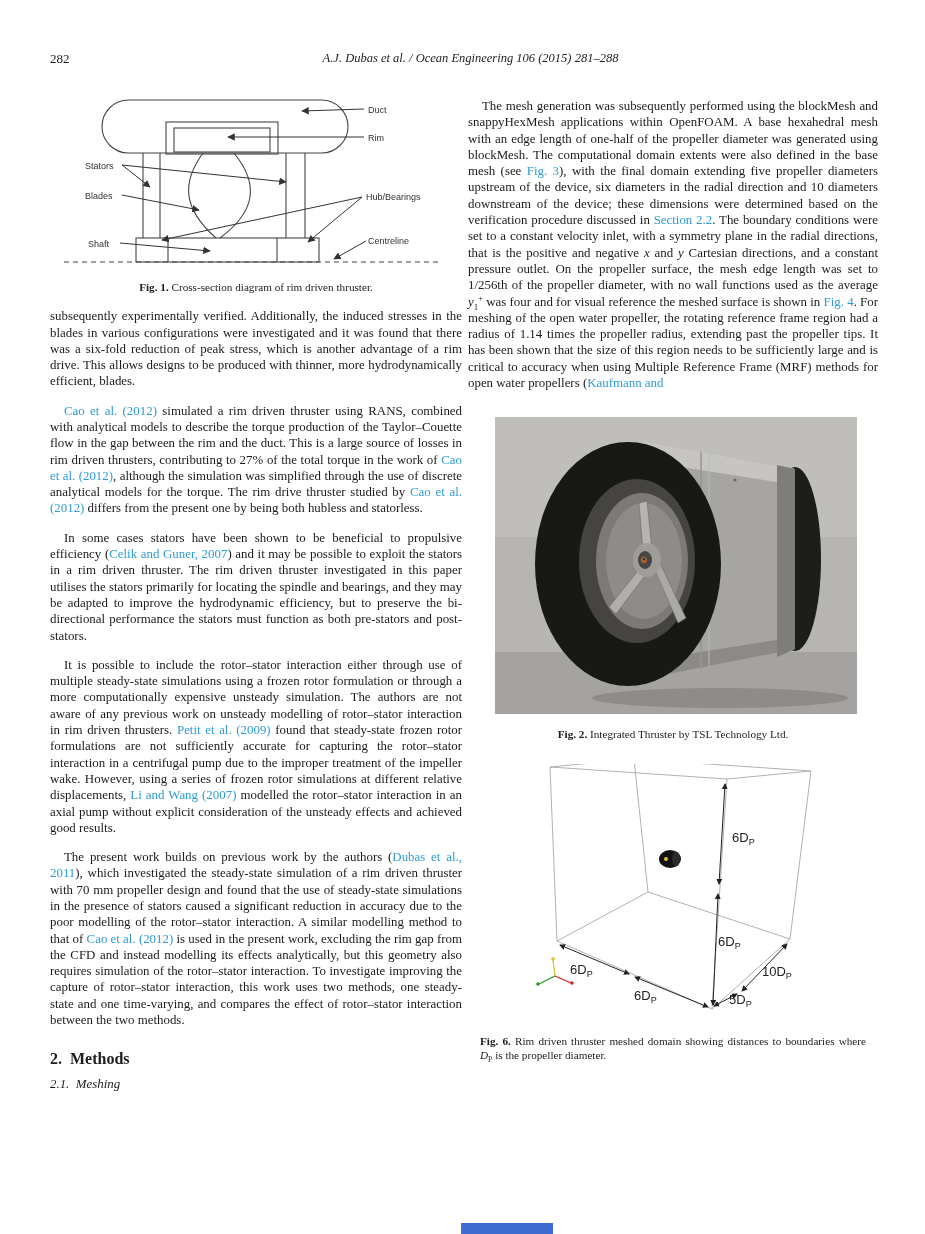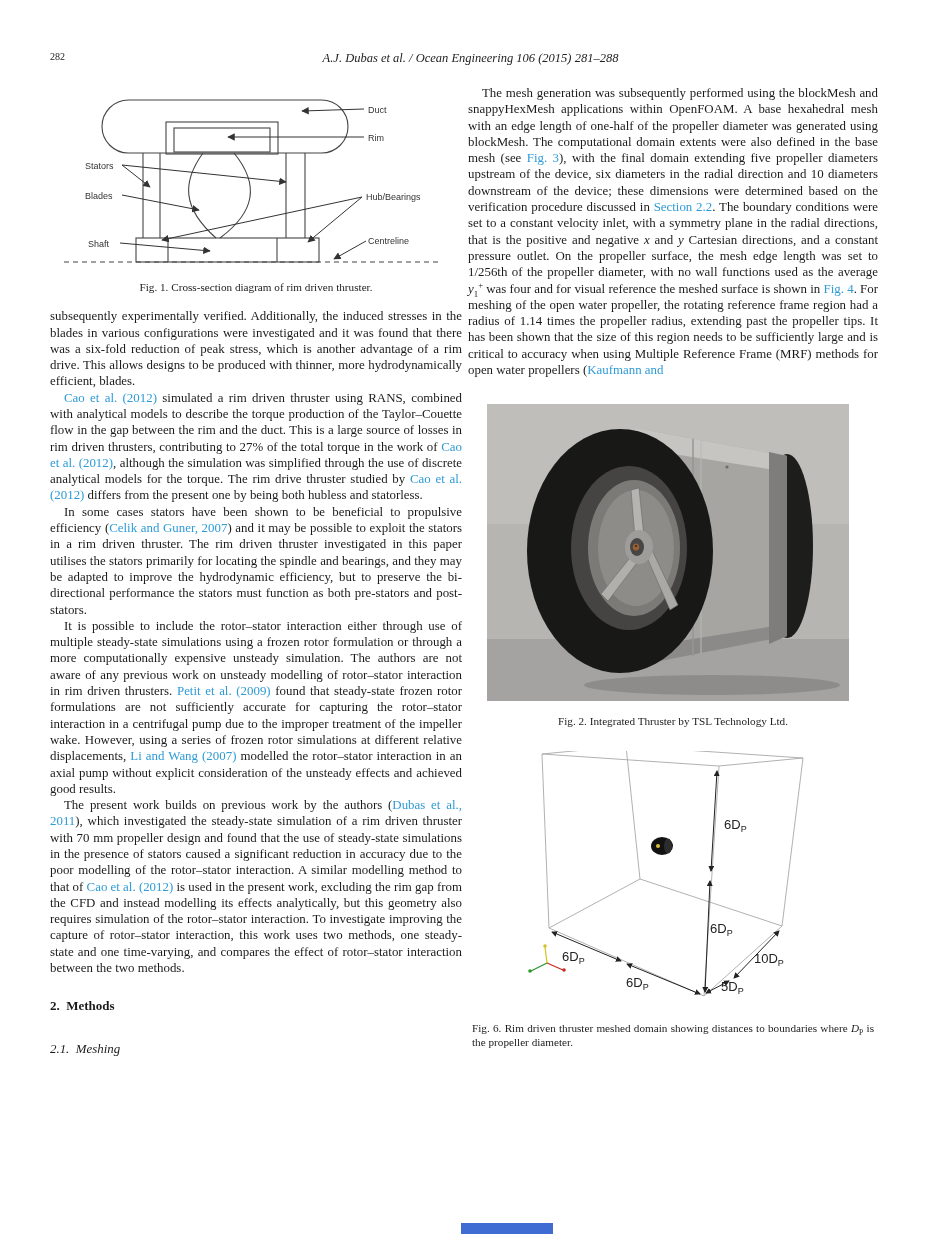--- a/index.html
+++ b/index.html
@@ -1,37 +1,37 @@
 <!DOCTYPE html>
 <html style="--link: #2e9bd6; --bar: #3e6cd3; --text: #1b1b1b;"><head>
 <meta charset="utf-8">
 <style>
   html,body { margin:0; padding:0; background:#ffffff; }
   .page { position:relative; width:925px; height:1234px; background:#fff;
           font-family:"Liberation Serif", serif; color:#1b1b1b; overflow:hidden; }
-  .header-num { position:absolute; top:51px; left:50px; font-size:10px; }
+  .header-num { position:absolute; top:51px; left:50px; font-size:13px; }
   .header-title { position:absolute; top:51px; left:8px; width:100%; text-align:center;
                   font-style:italic; font-size:12.5px; color:#222; }
   .col-left  { position:absolute; left:50px;  top:88px; width:412px; }
   .col-right { position:absolute; left:468px; top:85px; width:410px; }
   p.body { font-size:12.9px; line-height:16.3px; text-align:justify; margin:0; color:#1b1b1b; }
-  p.indent { text-indent:14px; }
+  p.indent { text-indent:14px;margin-top:13px; }
   .lnk { color:var(--link, #2e9bd6); }
   .it { font-style:italic; }
-  .bd { font-weight:normal; }
+  .bd { font-weight:bold; }
   sub { font-size:68%; line-height:0; }
   sup { font-size:68%; line-height:0; }
-  figure { margin:4px; padding:0; }
+  figure { margin:12px; padding:0; }
   .caption { font-size:11.2px; line-height:14.2px; color:#1b1b1b; }
   .center { text-align:center; }
   .justify { text-align:justify; }
   .fig1-wrap { margin:2px 0 14px 0; }
   .fig1-wrap figcaption { margin-top:8px; }
-  .sec-heading { font-size:13px; font-weight:bold; margin:22px 0 0 0; }
-  .subsec-heading { font-size:12.9px; font-weight:normal; font-style:italic; margin:28px 0 24px 0; }
+  .sec-heading { font-size:16px; font-weight:bold; margin:22px 0 0 0; }
+  .subsec-heading { font-size:12.9px; font-weight:normal; font-style:italic; margin:9px 0 24px 0; }
   .fig2-wrap { margin-top:26px; }
   .fig2-wrap svg { display:block; margin-left:15px; }
   .fig2-wrap figcaption { margin-top:13px; }
   .fig3-wrap { margin-top:22px; }
   .fig3-wrap svg { display:block; }
   .fig3-wrap figcaption { margin-top:12px; }
   .bottom-bar { position:absolute; left:461px; top:1223px; width:92px; height:11px;
                 background:var(--bar,#3e6cd3); }
   svg text { font-family:"Liberation Sans", sans-serif; }
 </style>

